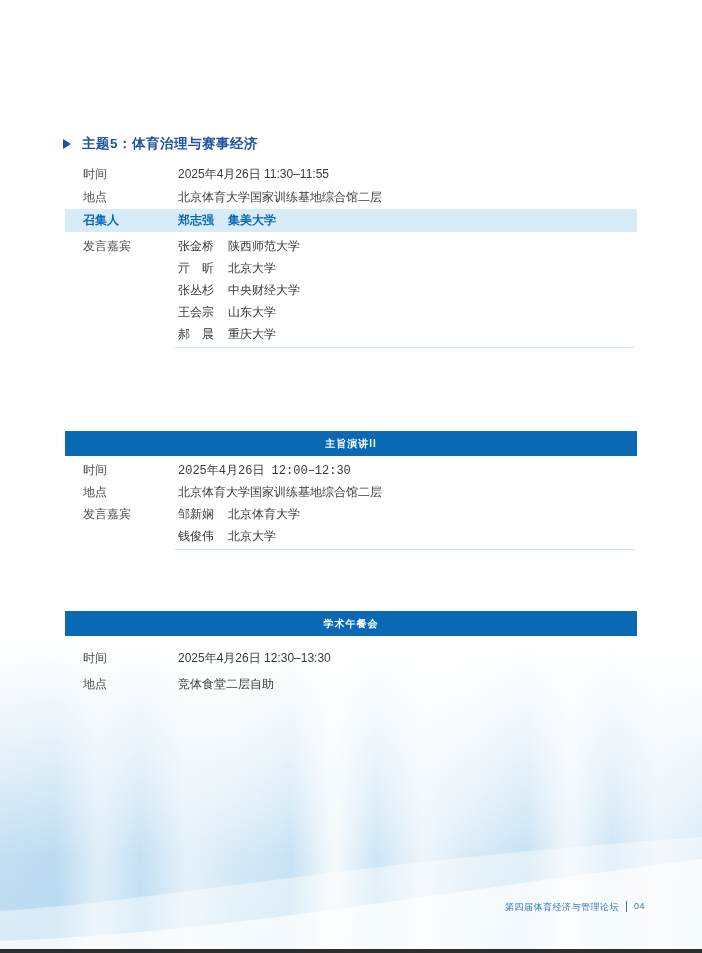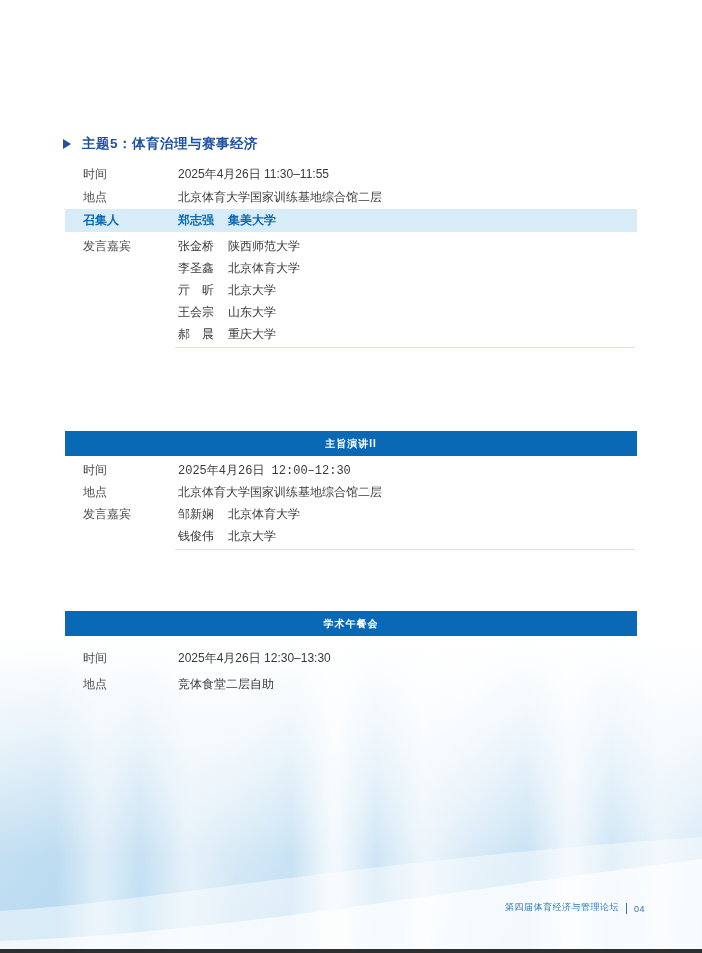--- a/index.html
+++ b/index.html
@@ -81,21 +81,21 @@
   .lbl{flex:none;width:113px;padding-left:18px;color:var(--label-text);}
   .val{color:var(--body-text);}
   .name{display:inline-block;width:50px;}
   .row.hl{background:var(--highlight-bg);}
   .row.hl .lbl,.row.hl .name,.row.hl .aff{color:var(--highlight-text);font-weight:bold;}
   .speakers{margin-top:3px;}
   .sep-line{margin-left:110px;width:460px;border-top:1px solid var(--sep-line);margin-top:2px;}
   
   .footer{
     position:absolute;top:901px;right:57px;
-    display:flex;align-items:flex-end;
+    display:flex;align-items:flex-start;
     color:var(--footer-blue);font-size:9px;letter-spacing:0.5px;
   }
   .footer-bar{width:1px;height:11px;background:var(--footer-blue);margin:0 7px;}
 </style>
 </head>
 <body>
 
 <div class="page">
 
   <div class="bg-decor">
@@ -126,25 +126,25 @@
         <span class="val"><span class="name">郑志强</span><span class="aff">集美大学</span></span>
       </div>
     </div>
     <div class="speakers">
       <div class="row row-22">
         <span class="lbl">发言嘉宾</span>
         <span class="val"><span class="name">张金桥</span><span class="aff">陕西师范大学</span></span>
       </div>
       <div class="row row-22">
         <span class="lbl"></span>
-        <span class="val"><span class="name">李圣鑫</span><span class="aff">北京体育大学</span></span>
-      </div>
-      <div class="row row-22">
-        <span class="lbl"></span>
         <span class="val"><span class="name">亓　昕</span><span class="aff">北京大学</span></span>
+      </div>
+      <div class="row row-22">
+        <span class="lbl"></span>
+        <span class="val"><span class="name">张丛杉</span><span class="aff">中央财经大学</span></span>
       </div>
       <div class="row row-22">
         <span class="lbl"></span>
         <span class="val"><span class="name">王会宗</span><span class="aff">山东大学</span></span>
       </div>
       <div class="row row-22">
         <span class="lbl"></span>
         <span class="val"><span class="name">郝　晨</span><span class="aff">重庆大学</span></span>
       </div>
       <div class="sep-line"></div>

